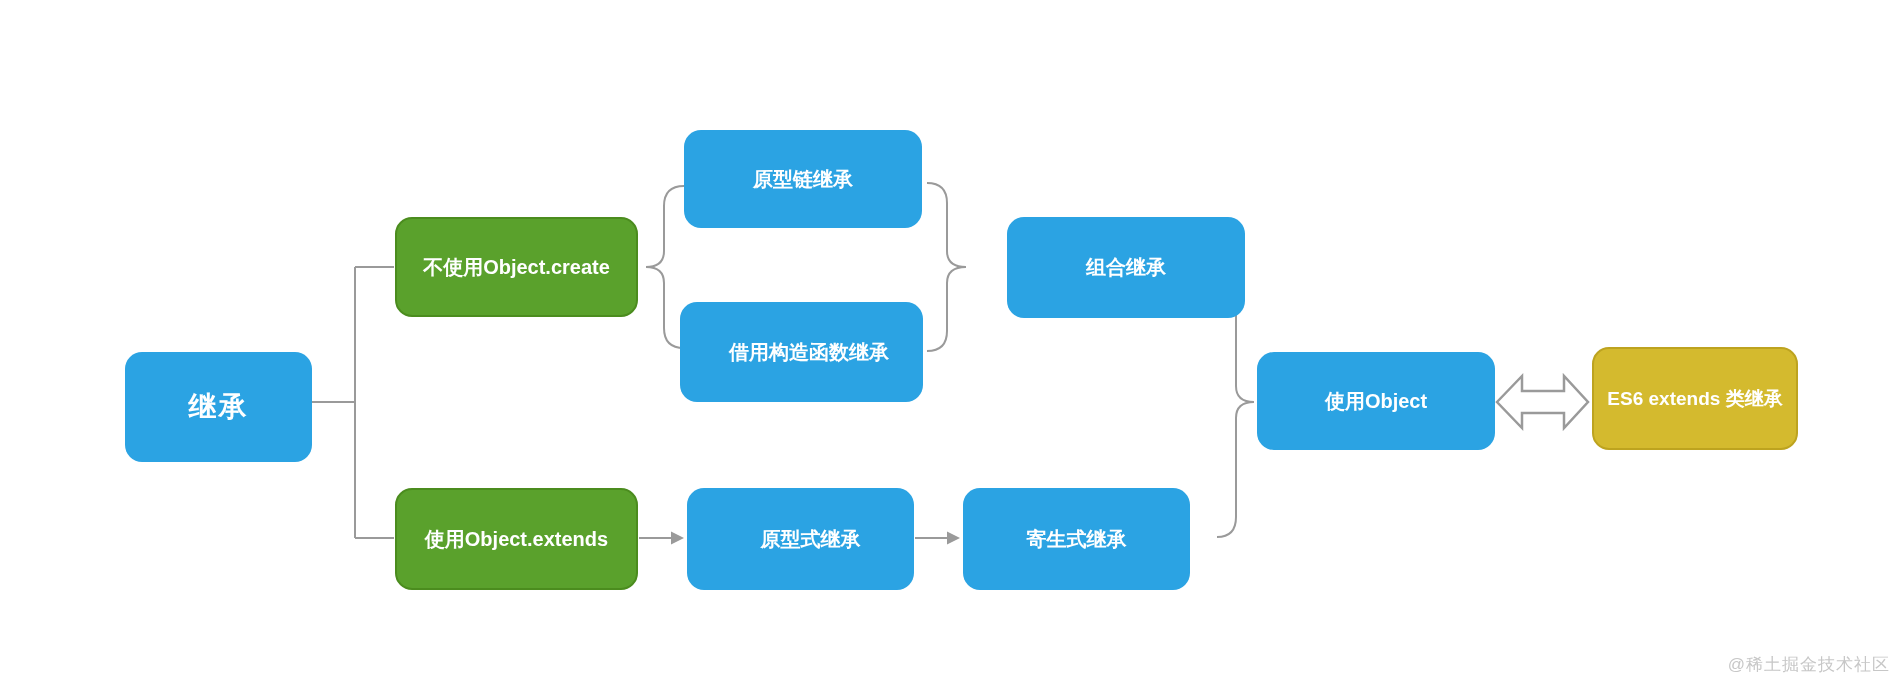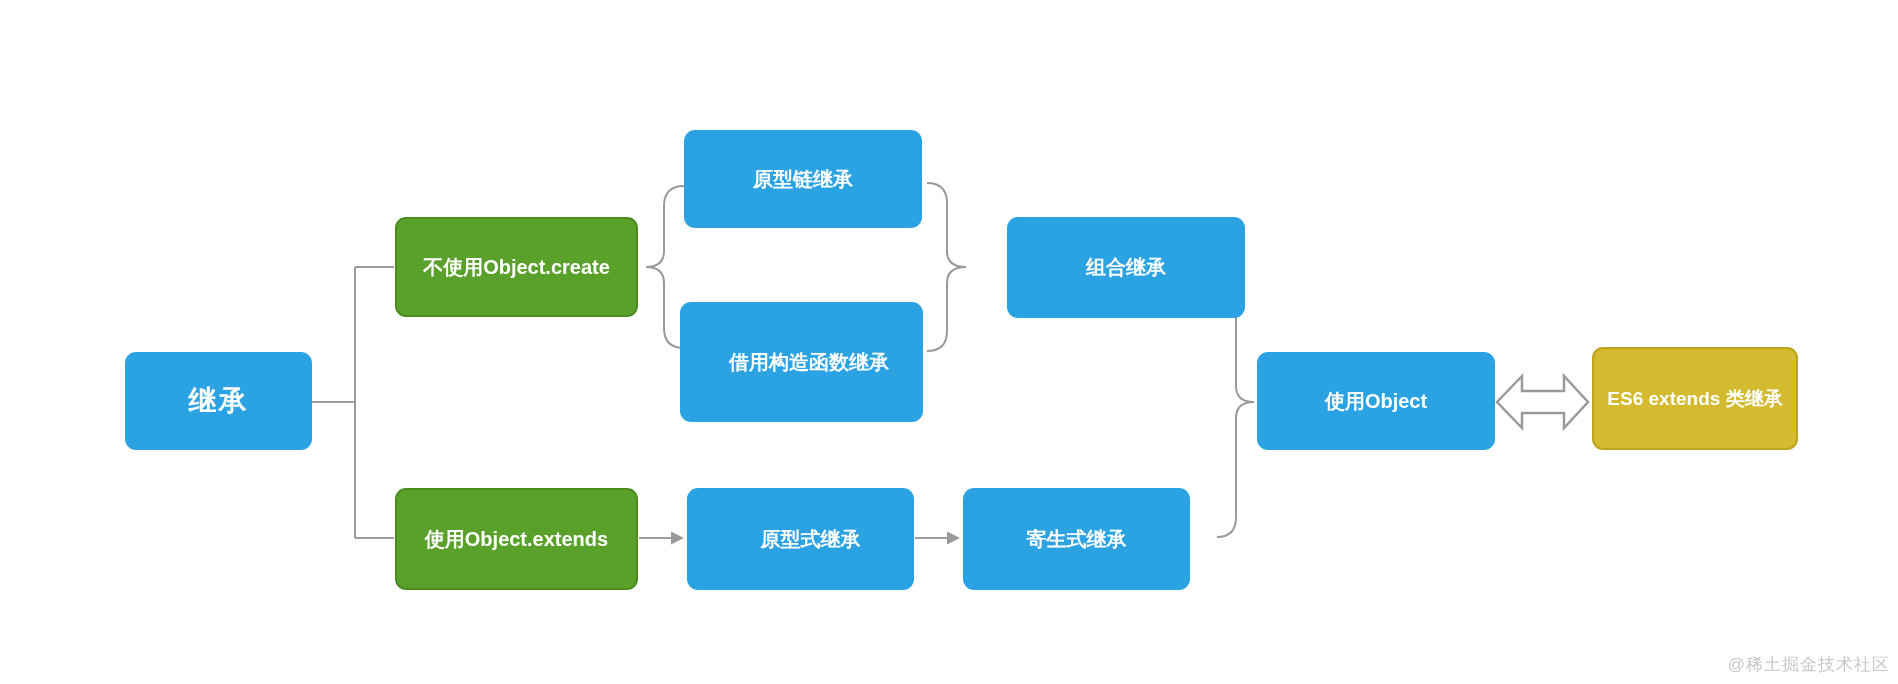--- a/index.html
+++ b/index.html
@@ -21,21 +21,21 @@
     width: 1898px;
     height: 684px;
     z-index: 1;
   }
   .node {
     position: absolute;
     z-index: 2;
     display: flex;
     align-items: center;
     justify-content: center;
-    border-radius: 11px;
+    border-radius: 17px;
     color: #ffffff;
     font-weight: bold;
     text-align: center;
     white-space: nowrap;
     box-sizing: border-box;
     cursor: default;
   }
   .node-blue   { background: #2ba3e3; }
   .node-green  { background: #5aa12c; border: 2px solid #4b8c1e; }
   .node-yellow { background: #d4ba2e; border: 2px solid #bda31f; }
@@ -73,37 +73,37 @@
     </g>
 
     <g>
       <line x1="915" y1="538" x2="947" y2="538" stroke="#9a9a9a" stroke-width="2"></line>
       <polygon points="947,531.5 960,538 947,544.5" fill="#9a9a9a"></polygon>
     </g>
 
     <polygon points="1497,402 1522,376 1522,391 1564,391 1564,376 1588,402 1564,428 1564,413 1522,413 1522,428" fill="#ffffff" stroke="#9a9a9a" stroke-width="2.5" stroke-linejoin="miter"></polygon>
   </svg>
 
-  <div class="node node-blue" style="left:125px; top:352px; width:187px; height:98px;">
+  <div class="node node-blue" style="left:125px; top:352px; width:187px; height:110px;">
     <span class="root-label">继承</span>
   </div>
 
   <div class="node node-green" style="left:395px; top:217px; width:243px; height:100px;">
     <span class="node-label">不使用Object.create</span>
   </div>
 
   <div class="node node-green" style="left:395px; top:488px; width:243px; height:102px;">
     <span class="node-label">使用Object.extends</span>
   </div>
 
   <div class="node node-blue" style="left:684px; top:130px; width:238px; height:98px;">
     <span class="node-label">原型链继承</span>
   </div>
 
-  <div class="node node-blue" style="left:680px; top:302px; width:243px; height:120px;padding-left:15px;">
+  <div class="node node-blue" style="left:680px; top:302px; width:243px; height:100px;padding-left:15px;">
     <span class="node-label">借用构造函数继承</span>
   </div>
 
   <div class="node node-blue" style="left:975px; top:217px; width:238px; height:101px;margin-left:32px;">
     <span class="node-label">组合继承</span>
   </div>
 
   <div class="node node-blue" style="left:687px; top:488px; width:227px; height:102px;padding-left:20px;">
     <span class="node-label">原型式继承</span>
   </div>

